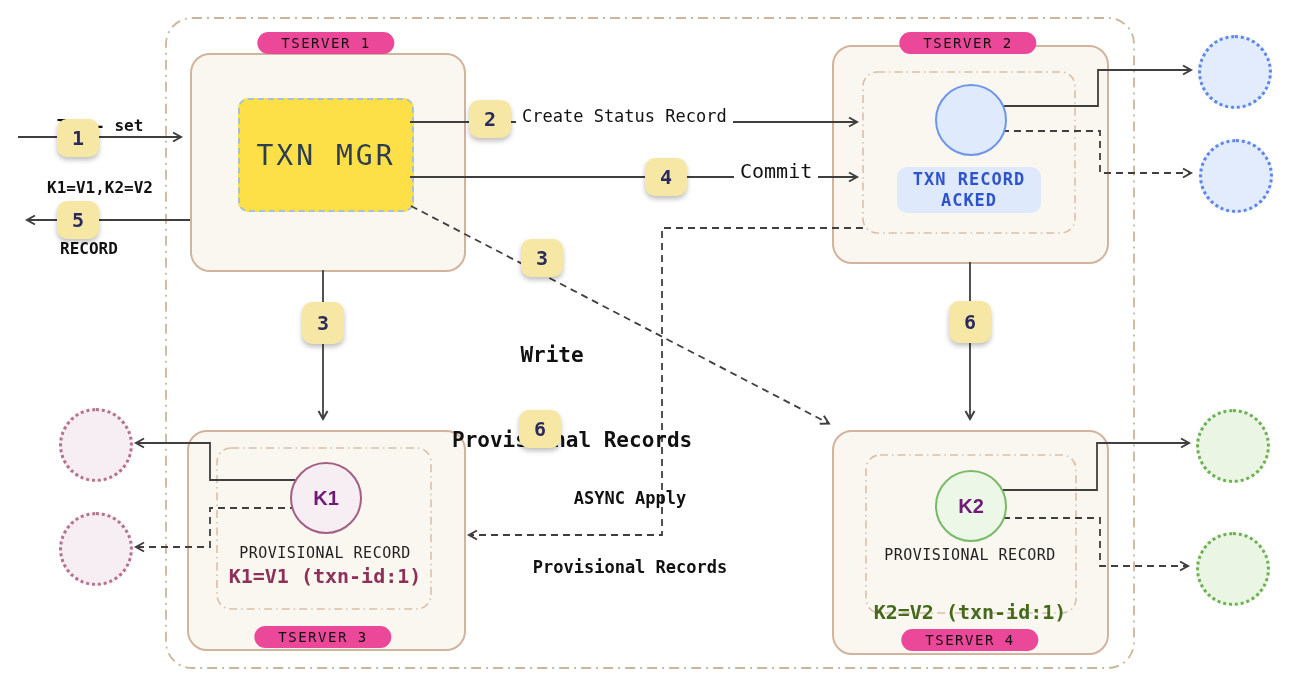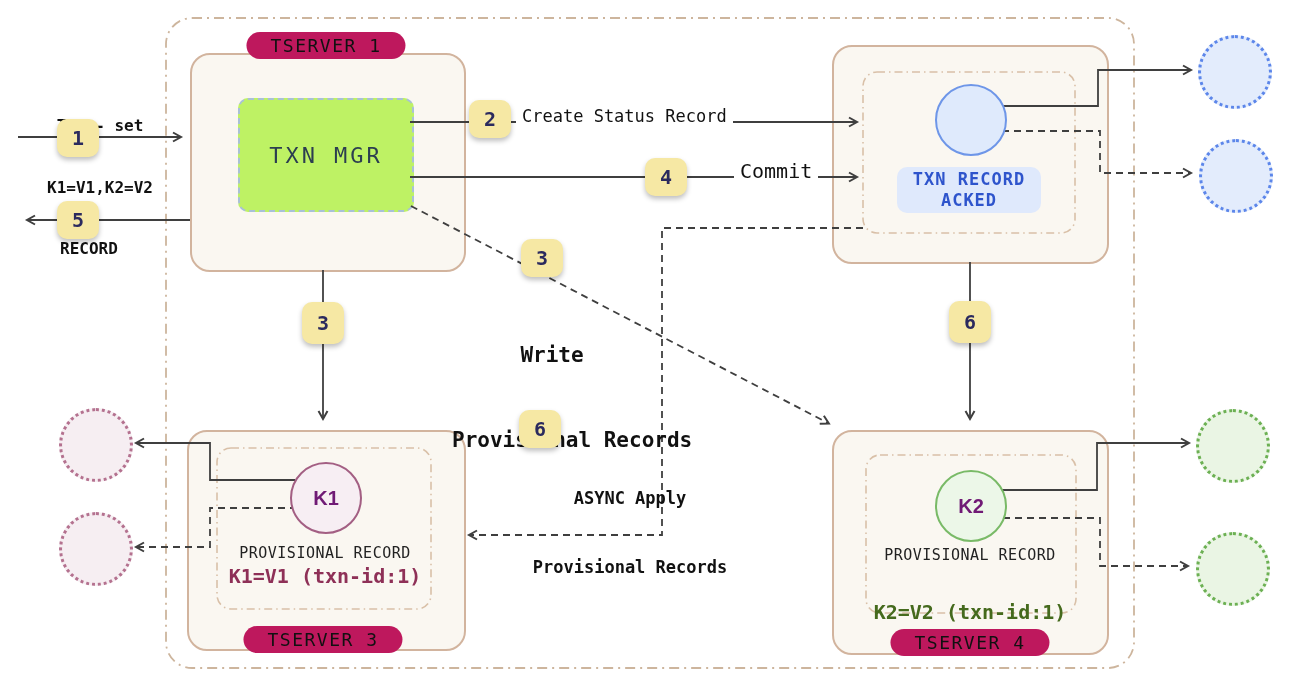--- a/index.html
+++ b/index.html
@@ -5,27 +5,27 @@
   html,body{margin:0;padding:0;background:#ffffff;}
   #stage{position:relative;width:1296px;height:698px;background:#fff;
          font-family:"DejaVu Sans Mono", monospace;overflow:hidden;}
   #wires{position:absolute;left:0;top:0;width:1296px;height:698px;
          pointer-events:none;z-index:5;}
   .layer-boxes{position:absolute;inset:0;z-index:1;}
   .layer-top{position:absolute;inset:0;z-index:10;}
 
   .tserver{position:absolute;background:#faf7f1;border:2px solid #d2b49e;
            border-radius:20px;}
-  .pill{position:absolute;transform:translateX(-50%);background:#be185d;
-        border-radius:16px;padding:3px 24px;font-size:18px;letter-spacing:1.5px;
+  .pill{position:absolute;transform:translateX(-50%);background:#ec4899;
+        border-radius:16px;padding:3px 24px;font-size:14px;letter-spacing:1.5px;
         color:#111;white-space:nowrap;z-index:11;}
   .txnmgr{position:absolute;left:238px;top:98px;width:172px;height:110px;
-          background:#bef264;border:2px dashed #a9c1d6;border-radius:10px;
+          background:#fde047;border:2px dashed #a9c1d6;border-radius:10px;
           display:flex;align-items:center;justify-content:center;
-          font-size:22px;letter-spacing:3px;color:#2c3e50;z-index:3;}
+          font-size:28px;letter-spacing:3px;color:#2c3e50;z-index:3;}
   .circle{position:absolute;width:68px;height:68px;border-radius:50%;
           display:flex;align-items:center;justify-content:center;z-index:11;}
   .status-circle{left:935px;top:84px;background:#dfeafc;border:2px solid #6e96e8;}
   .k1-circle{left:290px;top:462px;background:#f7eef3;border:2px solid #a35f83;}
   .k2-circle{left:935px;top:470px;background:#ecf7e8;border:2px solid #79ba67;}
   .circle span{font-family:"Liberation Sans",sans-serif;font-weight:bold;
                font-size:20px;color:#701a75;}
   .tablet{position:absolute;left:897px;top:167px;width:144px;height:46px;
           background:#dfe9fc;border-radius:10px;display:flex;flex-direction:column;
           align-items:center;justify-content:center;color:#2e54cc;font-weight:bold;
@@ -87,20 +87,21 @@
     <path d="M297,508 H210 V547 H137" fill="none" stroke="#3f3f3f" stroke-width="1.8" stroke-dasharray="7 5" marker-end="url(#arw)"></path>
     <path d="M1003,518 H1100 V566 H1187" fill="none" stroke="#3f3f3f" stroke-width="1.8" stroke-dasharray="7 5" marker-end="url(#arw)"></path>
     <path d="M1002,131 H1100 V173 H1190" fill="none" stroke="#3f3f3f" stroke-width="1.8" stroke-dasharray="7 5" marker-end="url(#arw)"></path>
     <path d="M411,206 L828,423" fill="none" stroke="#3f3f3f" stroke-width="1.8" stroke-dasharray="7 5" marker-end="url(#arw)"></path>
     <path d="M863,228 H662 V535 H470" fill="none" stroke="#3f3f3f" stroke-width="1.8" stroke-dasharray="7 5" marker-end="url(#arw)"></path>
   </svg>
 
   <div class="layer-top">
 
     <div class="pill" style="left:326px;top:32px;">TSERVER 1</div>
+    <div class="pill" style="left:968px;top:32px;">TSERVER 2</div>
     <div class="pill" style="left:323px;top:626px;">TSERVER 3</div>
     <div class="pill" style="left:970px;top:629px;">TSERVER 4</div>
 
     <div class="circle status-circle"></div>
     <div class="circle k1-circle">
       <span>K1</span>
     </div>
     <div class="circle k2-circle">
       <span>K2</span>
     </div>

